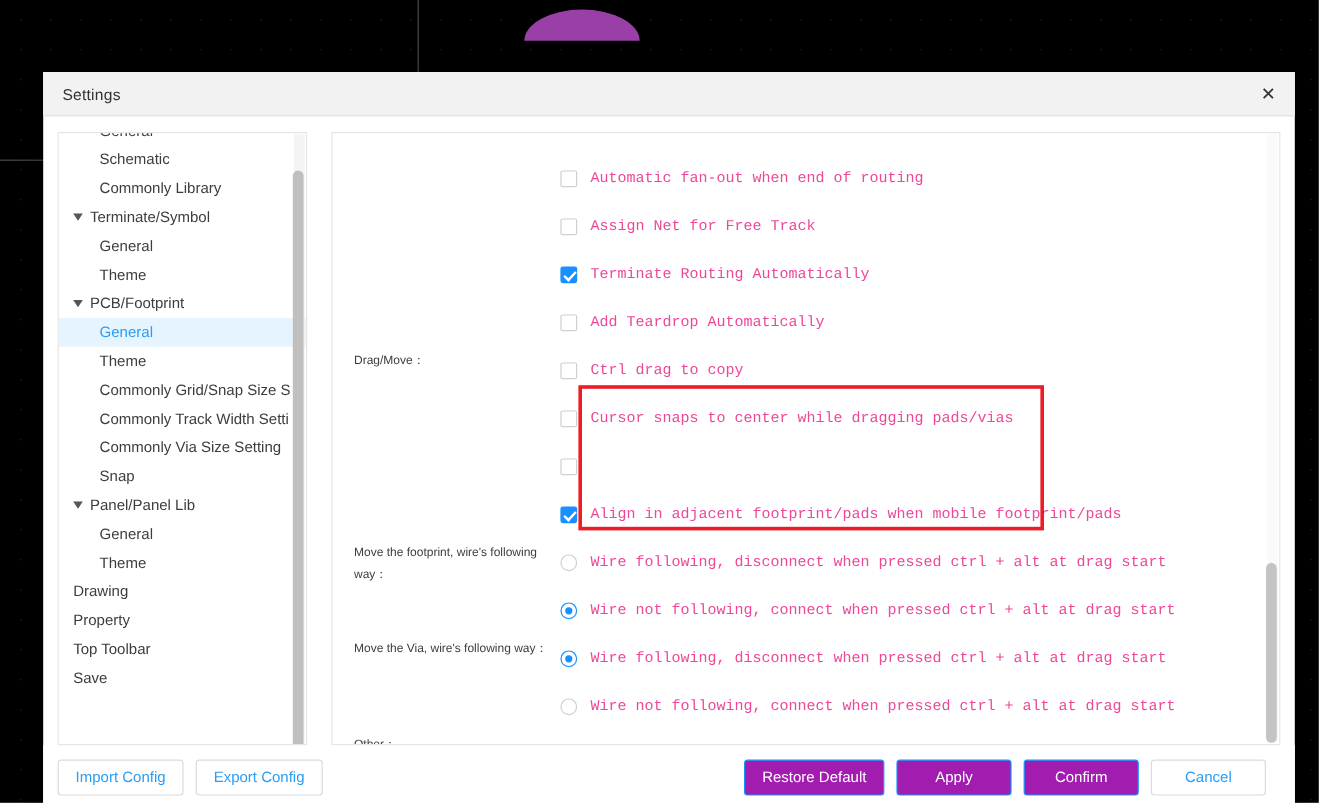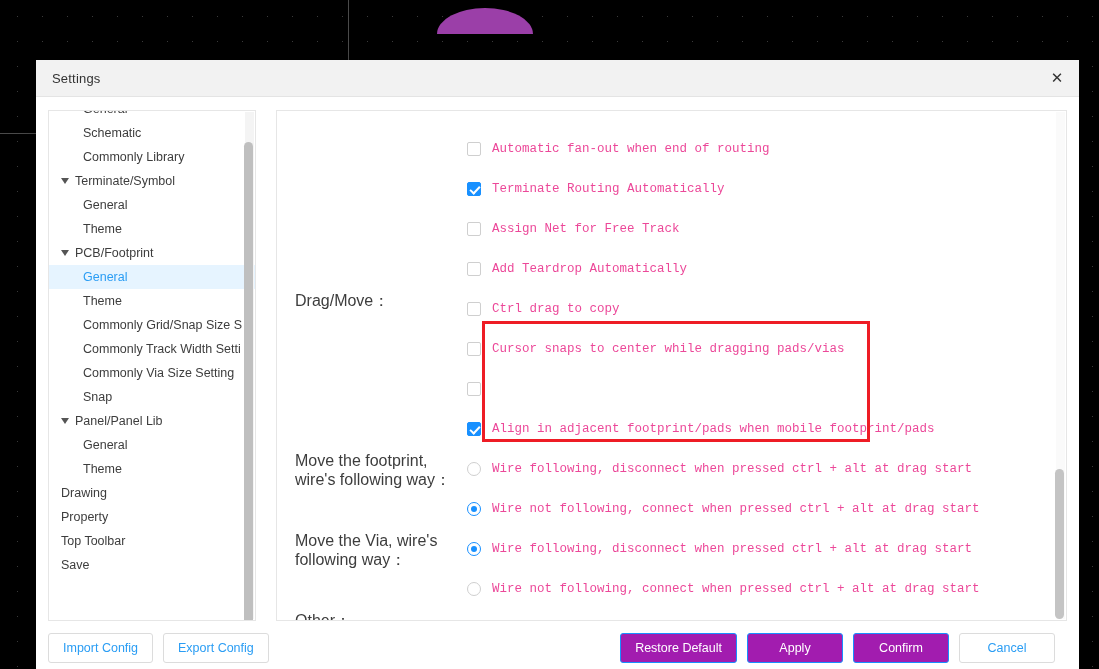--- a/index.html
+++ b/index.html
@@ -146,21 +146,21 @@
   }
   .settings-row {
     display: flex;
     align-items: flex-start;
     min-height: 40px;
   }
   .row-label {
     width: 190px;
     flex: 0 0 190px;
     padding-left: 18px;
-    font-size: 16px;
+    font-size: 10px;
     color: #3d3d3d;
     line-height: 19px;
     padding-top: 2px;
   }
   .row-options { flex: 1 1 auto; min-width: 0; }
 
   .opt-line {
     display: flex;
     align-items: center;
     height: 40px;
@@ -376,26 +376,26 @@
     <div id="content-pane">
       <div id="content-scroll">
           <div class="settings-row">
             <div class="row-label"></div>
             <div class="row-options">
               <div class="opt-line">
                 <span class="cbx"></span>
                 <span class="opt-text">Automatic fan-out when end of routing</span>
               </div>
               <div class="opt-line">
+                <span class="cbx"></span>
+                <span class="opt-text">Assign Net for Free Track</span>
+              </div>
+              <div class="opt-line">
                 <span class="cbx checked"></span>
                 <span class="opt-text">Terminate Routing Automatically</span>
-              </div>
-              <div class="opt-line">
-                <span class="cbx"></span>
-                <span class="opt-text">Assign Net for Free Track</span>
               </div>
               <div class="opt-line">
                 <span class="cbx"></span>
                 <span class="opt-text">Add Teardrop Automatically</span>
               </div>
             </div>
           </div>
           <div class="settings-row">
             <div class="row-label">Drag/Move：</div>
             <div class="row-options">

